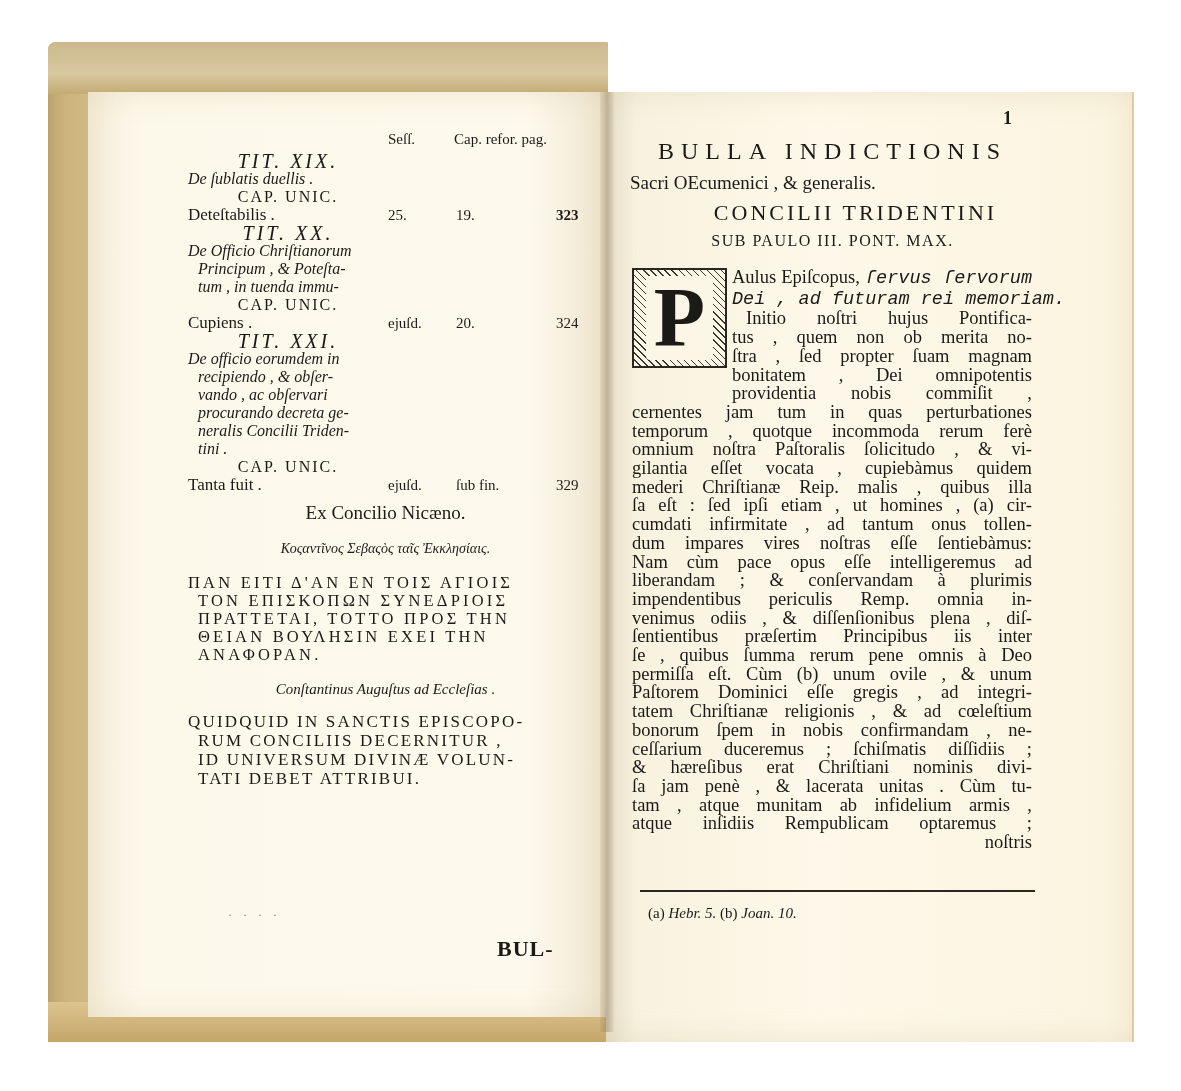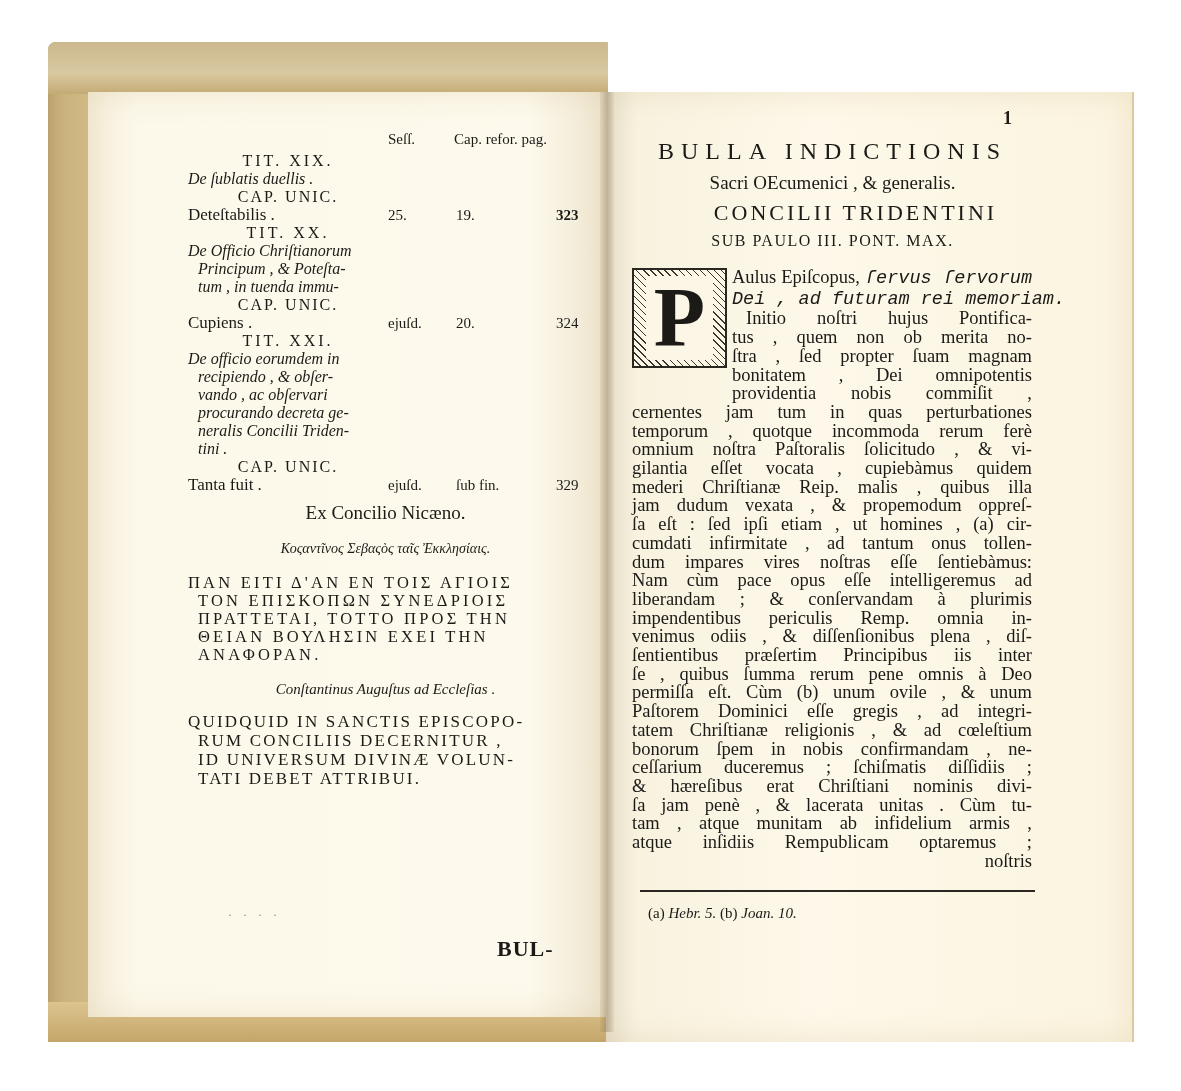--- a/index.html
+++ b/index.html
@@ -36,41 +36,41 @@
   .gutter {
     position:absolute; left:600px; top:92px; width:14px; height:940px;
     background:linear-gradient(90deg,rgba(160,140,100,.15),rgba(120,100,70,.35),rgba(160,140,100,.1));
   }
 
   
   .lp { position:absolute; left:188px; top:130px; width:395px; font-size:17px; line-height:18px; }
   .cols-head { position:absolute; left:200px; top:0; width:195px; font-size:15px; }
   .cols-head span { position:absolute; top:0; white-space:nowrap; }
   .row { position:relative; height:18px; white-space:nowrap; }
-  .center { text-align:center; width:200px; letter-spacing:3px; font-size:16px; }
+  .center { text-align:center; width:200px; letter-spacing:3px; font-size:20px;font-style:italic; }
   .center-cap { text-align:center; width:200px; letter-spacing:2px; font-size:16px; }
   .ital { font-style:italic; font-size:16px; padding-left:0; }
   .ital.indent { padding-left:10px; }
   .num { position:absolute; top:0; font-size:15px; }
   .sect-title { text-align:center; font-size:19px; margin-top:10px; }
   .greek-small { text-align:center; font-style:italic; font-size:14px; margin-top:18px; }
   .greek-block { font-size:16.5px; letter-spacing:3.2px; line-height:18px; margin-top:16px; }
   .greek-block div { white-space:nowrap; }
   .greek-block .ind { padding-left:10px; }
   .latin-sub { text-align:center; font-style:italic; font-size:15px; margin-top:16px; }
   .latin-block { font-size:17px; letter-spacing:2.2px; line-height:19px; margin-top:14px; }
   .latin-block div { white-space:nowrap; }
   .latin-block .ind { padding-left:10px; }
   .dots-left { position:absolute; left:228px; top:908px; font-size:12px; letter-spacing:4px; color:#8b857a; }
   .catch-left { position:absolute; left:497px; top:936px; font-size:22px; font-weight:bold; letter-spacing:1px; }
 
   
   .page-num { position:absolute; left:1003px; top:108px; font-size:18px; font-weight:bold; }
   .rp-title1 { position:absolute; left:630px; top:138px; width:405px; text-align:center; font-size:24px; letter-spacing:7px; }
-  .rp-title2 { position:absolute; left:630px; top:172px; width:405px; text-align:center; font-size:19px; }
+  .rp-title2 { position:absolute; left:630px; top:172px; width:405px; text-align:left; font-size:19px; }
   .rp-title3 { position:absolute; left:653px; top:200px; width:405px; text-align:center; font-size:22px; letter-spacing:3px; }
   .rp-title4 { position:absolute; left:630px; top:232px; width:405px; text-align:center; font-size:16px; letter-spacing:1.5px; }
   .initial {
     position:absolute; left:632px; top:268px; width:95px; height:100px;
     border:2px solid #2a2620; background:
       repeating-linear-gradient(45deg,#fbf6e6 0 4px,#3a342b 4px 5px),
       #fbf6e6;
     display:flex; align-items:center; justify-content:center; box-sizing:border-box;
   }
   .initial span {
@@ -161,21 +161,20 @@
     <div class="l after-init ind2"><span>Initio noſtri hujus Pontifica-</span></div>
     <div class="l after-init"><span>tus , quem non ob merita no-</span></div>
     <div class="l after-init"><span>ſtra , ſed propter ſuam magnam</span></div>
     <div class="l after-init"><span>bonitatem , Dei omnipotentis</span></div>
     <div class="l after-init"><span>providentia nobis commiſit ,</span></div>
     <div class="l "><span>cernentes jam tum in quas perturbationes</span></div>
     <div class="l "><span>temporum , quotque incommoda rerum ferè</span></div>
     <div class="l "><span>omnium noſtra Paſtoralis ſolicitudo , &amp; vi-</span></div>
     <div class="l "><span>gilantia eſſet vocata , cupiebàmus quidem</span></div>
     <div class="l "><span>mederi Chriſtianæ Reip. malis , quibus illa</span></div>
-    <div class="l "><span>jam dudum vexata , &amp; propemodum oppreſ-</span></div>
     <div class="l "><span>ſa eſt : ſed ipſi etiam , ut homines , (a) cir-</span></div>
     <div class="l "><span>cumdati infirmitate , ad tantum onus tollen-</span></div>
     <div class="l "><span>dum impares vires noſtras eſſe ſentiebàmus:</span></div>
     <div class="l "><span>Nam cùm pace opus eſſe intelligeremus ad</span></div>
     <div class="l "><span>liberandam ; &amp; conſervandam à plurimis</span></div>
     <div class="l "><span>impendentibus periculis Remp. omnia in-</span></div>
     <div class="l "><span>venimus odiis , &amp; diſſenſionibus plena , diſ-</span></div>
     <div class="l "><span>ſentientibus præſertim Principibus iis inter</span></div>
     <div class="l "><span>ſe , quibus ſumma rerum pene omnis à Deo</span></div>
     <div class="l "><span>permiſſa eſt. Cùm (b) unum ovile , &amp; unum</span></div>

